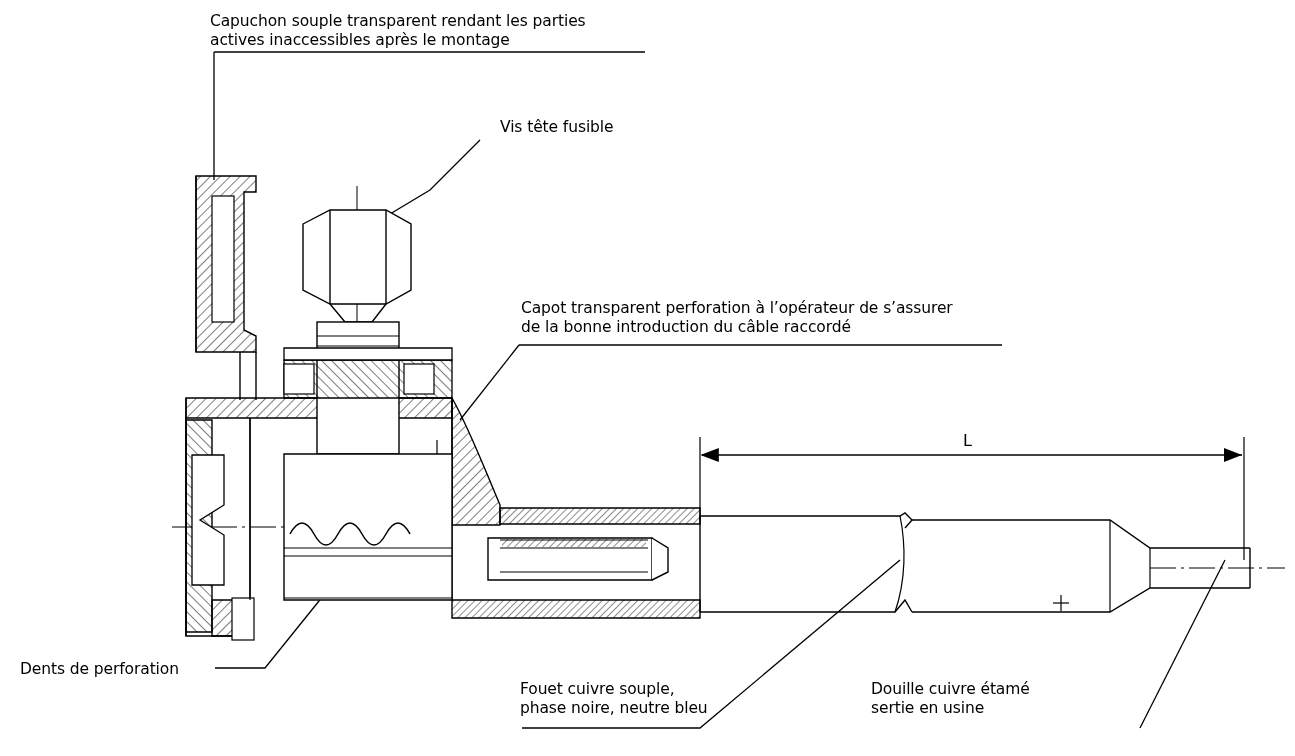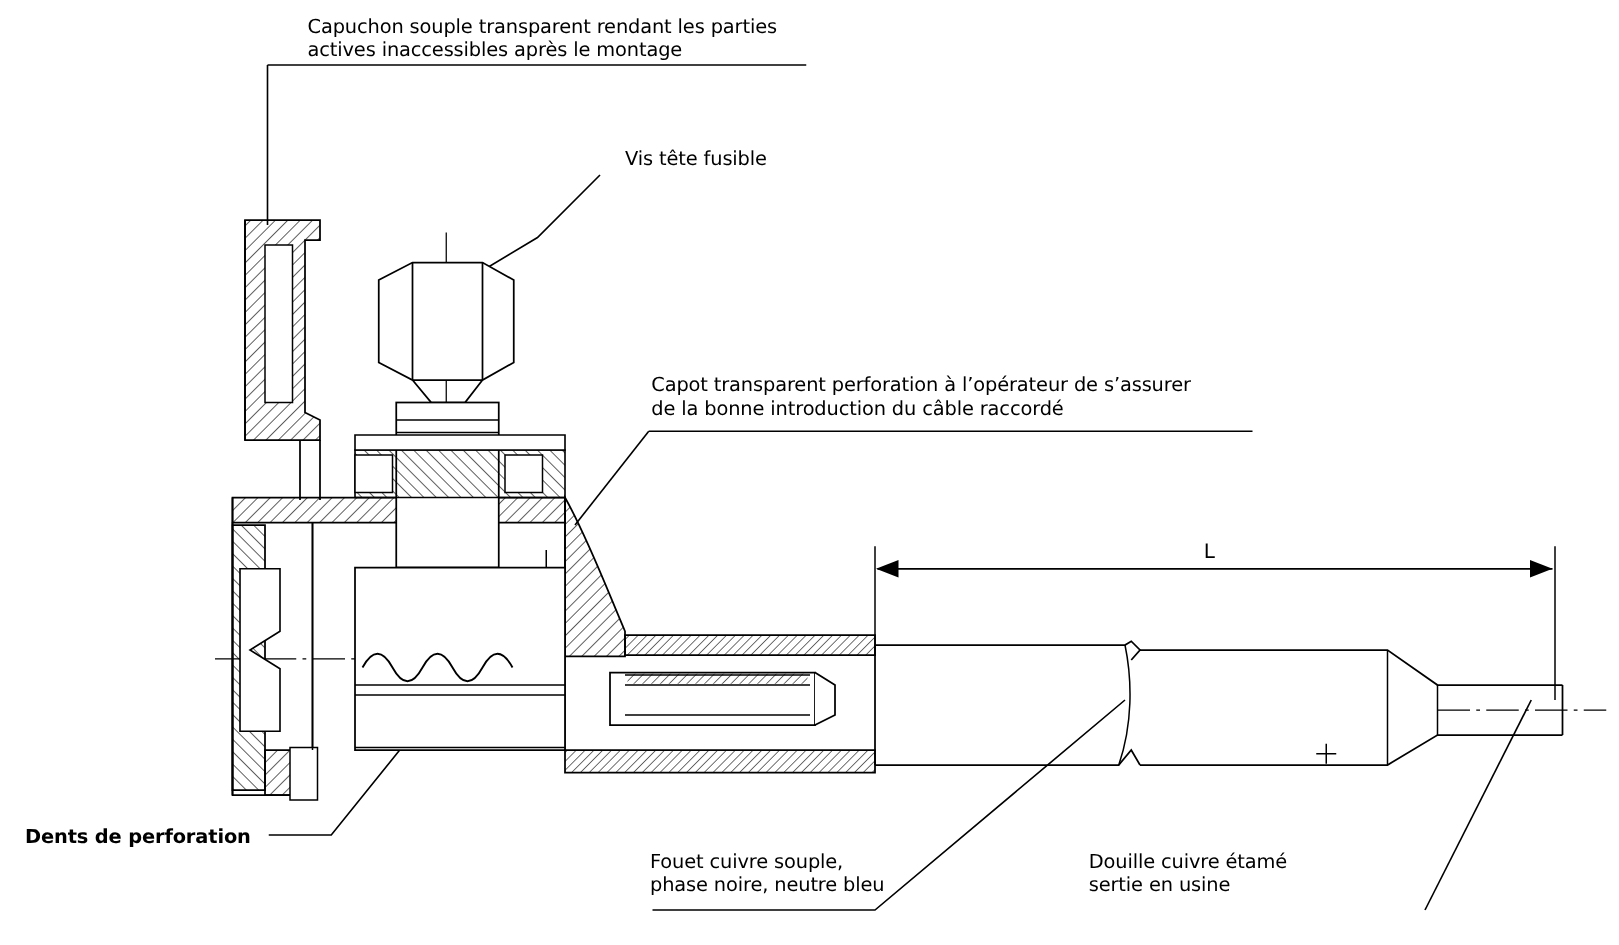--- a/index.html
+++ b/index.html
@@ -16,24 +16,24 @@
     overflow: hidden;
   }
   .callout {
     position: absolute;
     font-size: 15.5px;
     line-height: 19px;
     color: #000000;
     white-space: pre-line;
     letter-spacing: -0.1px;
   }
-  #label-capuchon { left: 210px; top: 12px; margin-left: 36px; }
+  #label-capuchon { left: 210px; top: 12px; }
   #label-vis      { left: 500px; top: 118px; }
   #label-capot    { left: 521px; top: 299px; }
-  #label-dents    { left: 20px;  top: 660px; font-weight: bold; }
+  #label-dents    { left: 20px;  top: 660px; }
   #label-fouet    { left: 520px; top: 680px; }
   #label-douille  { left: 871px; top: 680px; }
   #label-L        { left: 963px; top: 431px; font-size: 16px; }
   svg { position: absolute; left: 0; top: 0; }
 </style>
 </head>
 <body>
 
 <div id="canvas">
 

